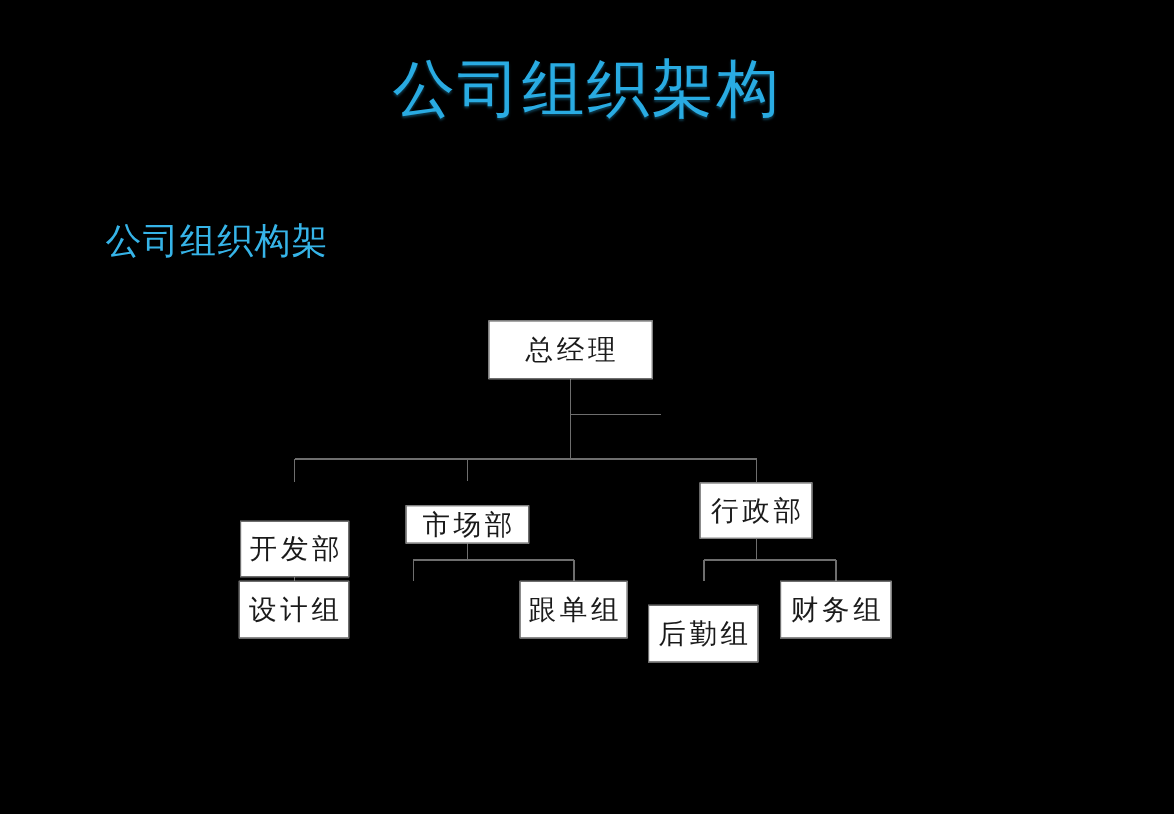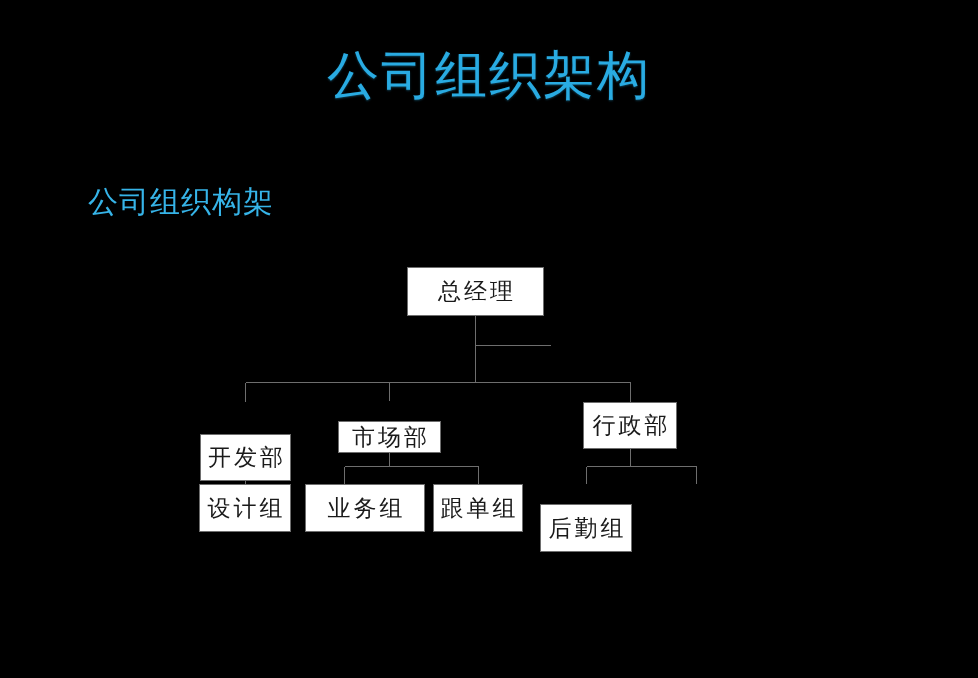--- a/index.html
+++ b/index.html
@@ -135,21 +135,21 @@
 
 
     <div class="node n-dev">开发部</div>
 
     <div class="node n-market">市场部</div>
 
     <div class="node n-admin">行政部</div>
 
     <div class="node n-design">设计组</div>
 
-    <div class="node n-biz">业务组</div>
 
     <div class="node n-order">跟单组</div>
 
     <div class="node n-logi">后勤组</div>
 
+    <div class="node n-fin">财务组</div>
 
   </div>
 </div>
 
 </body></html>

